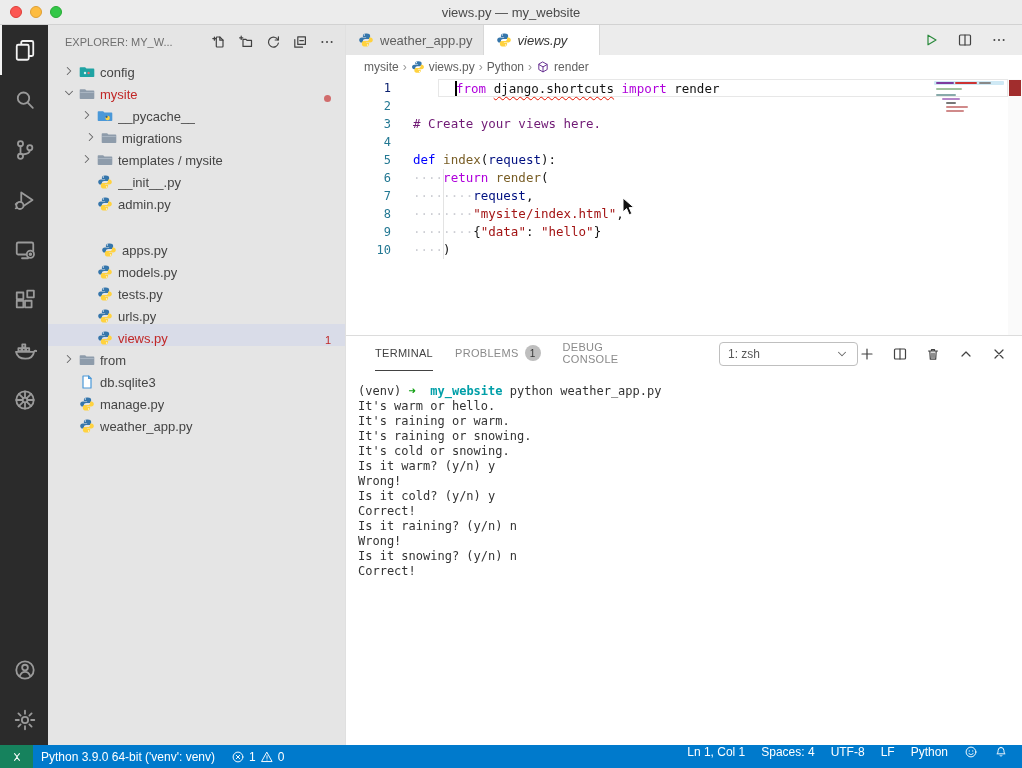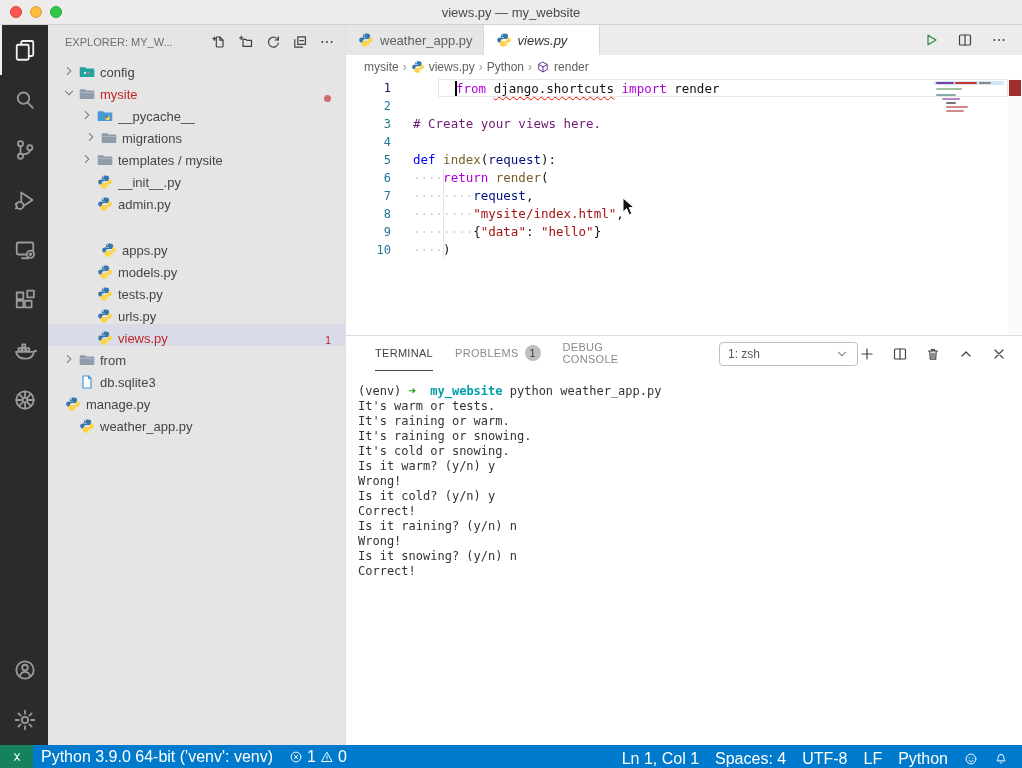--- a/index.html
+++ b/index.html
@@ -112,21 +112,21 @@
   .panel-actions { margin-left:auto; display:flex; gap:15px; color:#424242;}
   .panel-actions .icon{ width:18px; height:18px; cursor:pointer;}
   .terminal { flex:1; padding:13px 0 0 12px; font-family:"DejaVu Sans Mono", monospace;
     font-size:12px; line-height:15px; color:#333; overflow:hidden; cursor:text;}
   .tm-line{ white-space:pre; }
   .tm-g{ color:#12a014; font-weight:bold;}
   .tm-b{ color:#009fa8; font-weight:bold;}
   .term-cursor{ display:inline-block; width:7px; height:13px; border:1px solid #4d4d4d; vertical-align:-2px;}
 
   
-  .statusbar { height:23px; background:#007acc; color:#fff; display:flex; align-items:flex-end; font-size:16px;}
+  .statusbar { height:23px; background:#007acc; color:#fff; display:flex; align-items:flex-start; font-size:12px;}
   .sb-remote { width:33px; height:100%; background:#16825d; display:flex; align-items:center; justify-content:center; cursor:pointer;}
   .sb-remote svg{ width:14px; height:14px;}
   .sb-item { display:flex; align-items:center; gap:4px; padding:0 8px; height:100%; cursor:pointer; white-space:nowrap;}
   .sb-item .icon svg{ width:14px; height:14px; stroke-width:1.1;}
   .sb-right { margin-left:auto; display:flex; align-items:center; padding-right:6px;}
 
   
   .mouse { position:absolute; left:622px; top:197px; width:17px; height:20px; z-index:50; pointer-events:none;}
 </style>
 </head>
@@ -452,21 +452,21 @@
         <div class="tree-row" style="padding-left: 14px;">
           <span class="tree-chevron"></span>
           <span class="icon tree-icon">
             <svg viewBox="0 0 16 16">
               <path fill="#fff" stroke="#4a98d8" d="M4 2h5.6L12 4.4V14H4z"></path>
               <path fill="none" stroke="#4a98d8" d="M9.6 2v2.4H12"></path>
             </svg>
           </span>
           <span class="tree-label">db.sqlite3</span>
         </div>
-        <div class="tree-row" style="">
+        <div class="tree-row" style="padding-left: 14px;">
           <span class="tree-chevron"></span>
           <span class="icon tree-icon">
             <svg viewBox="0 0 16 16">
               <path fill="#3676ab" stroke="none" d="M7.9 1.4c-1.9 0-3 .8-3 2.1v1.4h3.2v.6H3.7c-1.5 0-2.5 1.1-2.5 2.5s1 2.6 2.3 2.6h1.4V9.1c0-1.2 1-2.1 2.2-2.1h3.2c1 0 1.8-.8 1.8-1.8V3.5c0-1.3-1.3-2.1-3.2-2.1z"></path>
               <circle fill="#fff" stroke="none" cx="6.3" cy="3" r=".65"></circle>
               <path fill="#ffd23f" stroke="none" d="M8.1 14.6c1.9 0 3-.8 3-2.1v-1.4H7.9v-.6h4.4c1.5 0 2.5-1.1 2.5-2.5s-1-2.6-2.3-2.6h-1.4v1.5c0 1.2-1 2.1-2.2 2.1H5.7c-1 0-1.8.8-1.8 1.8v1.7c0 1.3 1.3 2.1 3.2 2.1z"></path>
               <circle fill="#fff" stroke="none" cx="9.7" cy="13" r=".65"></circle>
             </svg>
           </span>
           <span class="tree-label">manage.py</span>
@@ -678,21 +678,21 @@
             </span>
             <span class="icon">
               <svg viewBox="0 0 16 16">
                 <path d="M4 4l8 8M12 4l-8 8"></path>
               </svg>
             </span>
           </div>
       </div>
       <div class="terminal" id="terminal">
           <div class="tm-line"><span>(venv) </span><span class="tm-g">➜</span><span>  </span><span class="tm-b">my_website</span><span> python weather_app.py</span></div>
-          <div class="tm-line"><span>It's warm or tests.</span></div>
+          <div class="tm-line"><span>It's warm or hello.</span></div>
           <div class="tm-line"><span>It's raining or warm.</span></div>
           <div class="tm-line"><span>It's raining or snowing.</span></div>
           <div class="tm-line"><span>It's cold or snowing.</span></div>
           <div class="tm-line"><span>Is it warm? (y/n) y</span></div>
           <div class="tm-line"><span>Wrong!</span></div>
           <div class="tm-line"><span>Is it cold? (y/n) y</span></div>
           <div class="tm-line"><span>Correct!</span></div>
           <div class="tm-line"><span>Is it raining? (y/n) n</span></div>
           <div class="tm-line"><span>Wrong!</span></div>
           <div class="tm-line"><span>Is it snowing? (y/n) n</span></div>

